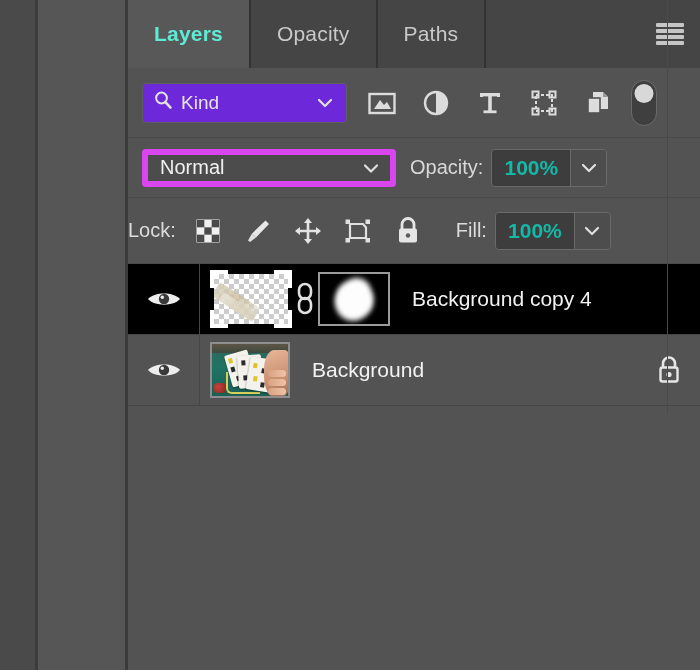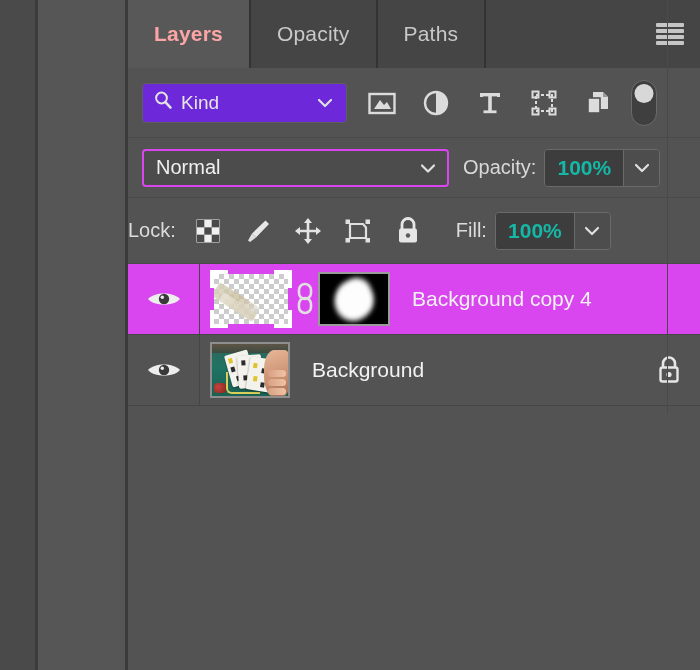--- a/index.html
+++ b/index.html
@@ -46,21 +46,21 @@
   .tab {
     display: flex; align-items: center; justify-content: center;
     padding: 0 26px;
     font-size: 21px;
     color: #c9c9c9;
     border-right: 2px solid #333;
     letter-spacing: .2px;
   }
   .tab.active {
     background: #585858;
-    color: #fca5a5;
+    color: #5eead4;
     font-weight: bold;
   }
   .tab-filler { flex: 1; border-right: none; }
   .hamburger {
     position: absolute; right: 16px; top: 50%;
     transform: translateY(-50%);
     width: 28px; height: 22px;
     display: flex; flex-direction: column; justify-content: space-between;
   }
   .hamburger i {
@@ -105,23 +105,23 @@
   .toggle .knob {
     position: absolute; left: 50%; top: 3px;
     transform: translateX(-50%);
     width: 19px; height: 19px; border-radius: 50%;
     background: #d8d8d8;
   }
 
   
   .blend-row { height: 60px; padding: 0 14px; }
   .blend-select {
-    width: 307px; height: 38px;
+    width: 254px; height: 38px;
     background: #4c4c4c;
-    border: 2px solid #d946ef;
+    border: 6px solid #d946ef;
     border-radius: 4px;
     display: flex; align-items: center;
     padding: 0 12px;
     color: #f0f0f0; font-size: 20px;
     position: relative;
   }
   .blend-select .chev { position: absolute; right: 10px; top: 50%; transform: translateY(-50%); }
   .opacity-label {
     color: #d8d8d8; font-size: 20px;
     margin-left: 14px; margin-right: 8px;
@@ -156,21 +156,21 @@
   }
   .fill-label { color: #dcdcdc; font-size: 20px; margin-left: 16px; margin-right: 8px; }
 
   
   .layer-row {
     display: flex; align-items: center;
     height: 71px;
     border-bottom: 1px solid #464646;
     background: #535353;
   }
-  .layer-row.selected { background: #d946ef; }
+  .layer-row.selected { background: #000000; }
   .eye-cell {
     width: 72px; height: 100%;
     display: flex; align-items: center; justify-content: center;
     border-right: 1px solid #464646;
   }
   .thumb-area { display: flex; align-items: center; padding-left: 10px; height: 100%; }
 
   .thumb-sel {
     position: relative;
     width: 82px; height: 58px;

